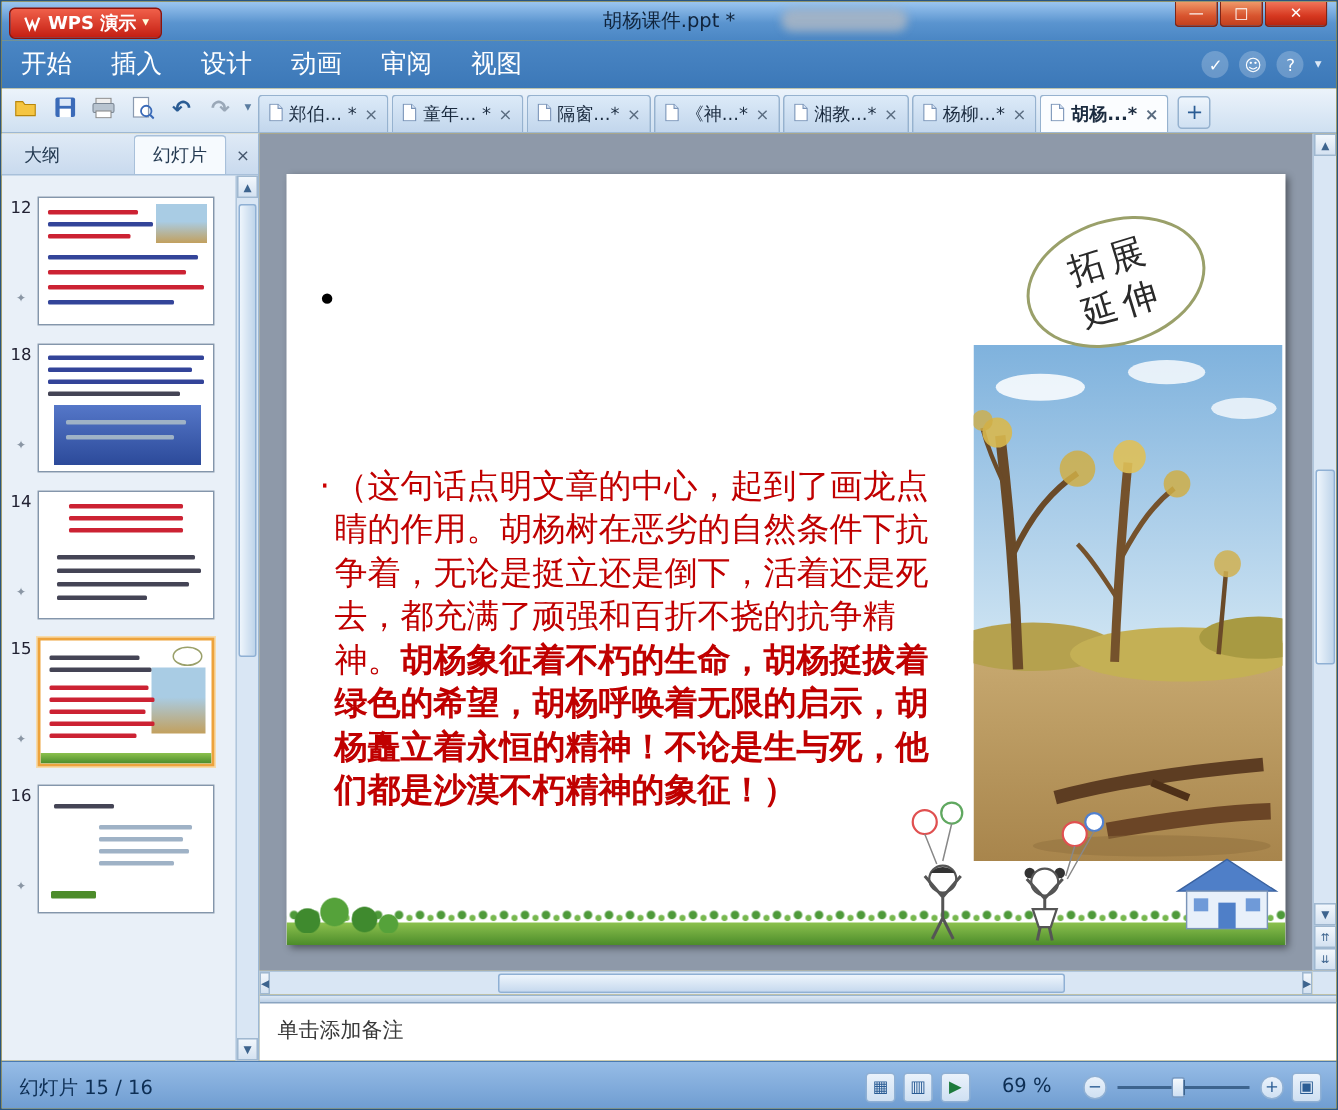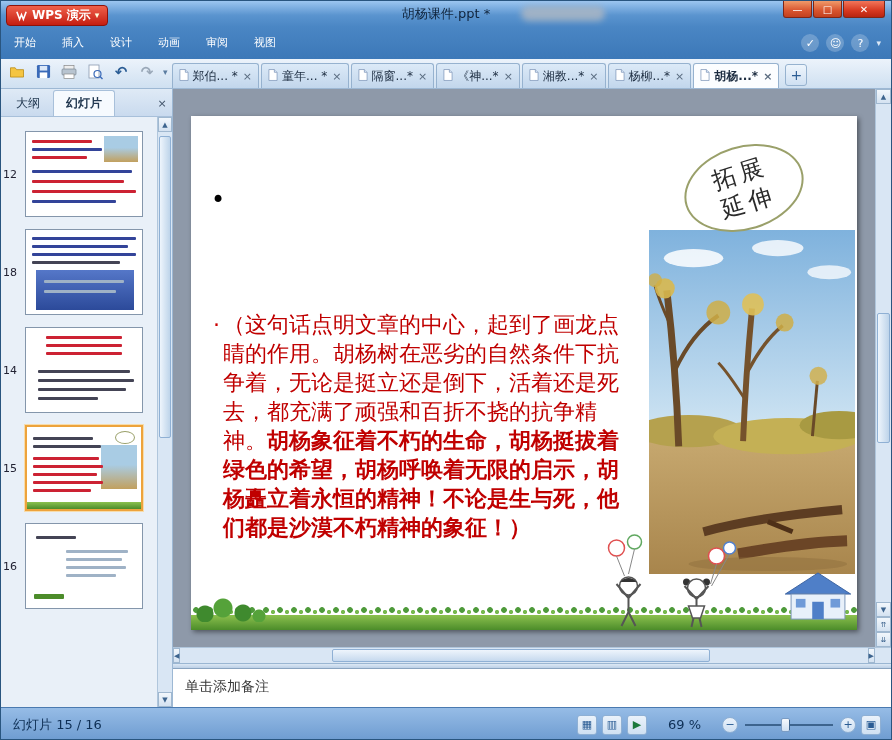--- a/index.html
+++ b/index.html
@@ -24,21 +24,21 @@
   .win-controls { position:absolute; right:6px; top:0; display:flex; gap:1px; }
   .win-btn { width:29px; height:17px; display:flex; align-items:center; justify-content:center;
              color:#fff; font-size:10px; border:1px solid #7e2618;
              border-top:none; border-radius:0 0 3px 3px;
              background:linear-gradient(#f09a6a,#d8542e 60%,#c2401e); }
   .win-btn.close { width:42px; background:linear-gradient(#f2765a,#d63820 60%,#b82410); }
 
   
   .menubar { height:32px; background:linear-gradient(#4a86c4,#3c78b8);
              display:flex; align-items:center; color:#fff; }
-  .menu-item { padding:0 13px; font-size:11px; line-height:32px; cursor:default; }
+  .menu-item { padding:0 13px; font-size:17px; line-height:32px; cursor:default; }
   .menu-right { margin-left:auto; margin-right:10px; display:flex; align-items:center; gap:7px; }
   .menu-ico { width:18px; height:18px; border-radius:50%; background:rgba(255,255,255,.22);
               display:flex; align-items:center; justify-content:center;
               color:#fff; font-size:11px; }
   .menu-caret { color:#dce8f6; font-size:9px; }
 
   
   .toolbar { height:30px; background:linear-gradient(#ecf3fb,#cfe0f1);
              border-bottom:1px solid #9db8d4; display:flex; align-items:flex-end; padding:0 4px; }
   .quick { display:flex; align-items:center; gap:6px; height:30px; padding:0 4px 3px 2px; }
@@ -60,26 +60,26 @@
 
   
   .body { display:flex; height:618px; }
 
   
   .left-panel { width:172px; background:#e9f0f8; border-right:1px solid #9db8d4;
                 display:flex; flex-direction:column; position:relative; }
   .panel-tabs { height:28px; display:flex; align-items:flex-end;
                 background:linear-gradient(#dfeaf6,#c9daee); border-bottom:1px solid #a8c0da; padding:0 2px; }
   .ptab { padding:4px 12px; font-size:12px; color:#243a52; border:1px solid transparent; border-bottom:none; }
-  .ptab.active { background:#f6fafe; border-color:#a8c0da; border-radius:3px 3px 0 0; font-weight:bold; }
+  .ptab.active { background:#f6fafe; border-color:#a8c0da; border-radius:3px 3px 0 0; font-weight:normal;margin-left:36px; }
   .ptab-close { margin-left:auto; margin-bottom:5px; width:16px; height:16px; font-size:11px;
                 color:#44566c; display:flex; align-items:center; justify-content:center; }
   .thumb-list { flex:1; overflow:hidden; padding:2px 16px 0 0; }
   .thumb-row { display:flex; margin:12px 0 0 2px; }
-  .thumb-meta { width:22px; display:flex; flex-direction:row; align-items:center;
+  .thumb-meta { width:22px; display:flex; flex-direction:column; align-items:center;
                 padding-top:1px; font-size:11px; color:#223;gap:47px; }
   .thumb-star { font-size:8px; color:#8a96a4; margin-top:2px; }
   .thumb { width:118px; height:86px; background:#fff; border:1px solid #8496ab;
            position:relative; overflow:hidden; }
   .thumb.selected { border:2px solid #eda33c; box-shadow:0 0 0 1px #f7dcab; }
   .ml { position:absolute; height:3px; border-radius:1px; }
   .mred { background:#c23; } .mblu { background:#349; } .mdrk { background:#445; }
   .mlit { background:#9fb2c6; } .mgrn { background:#4c8c2a; }
   .mini-photo { position:absolute; background:linear-gradient(#a9cce4 45%,#c2a05e); }
   .mini-grass { position:absolute; left:0; right:0; bottom:0; height:7px;

